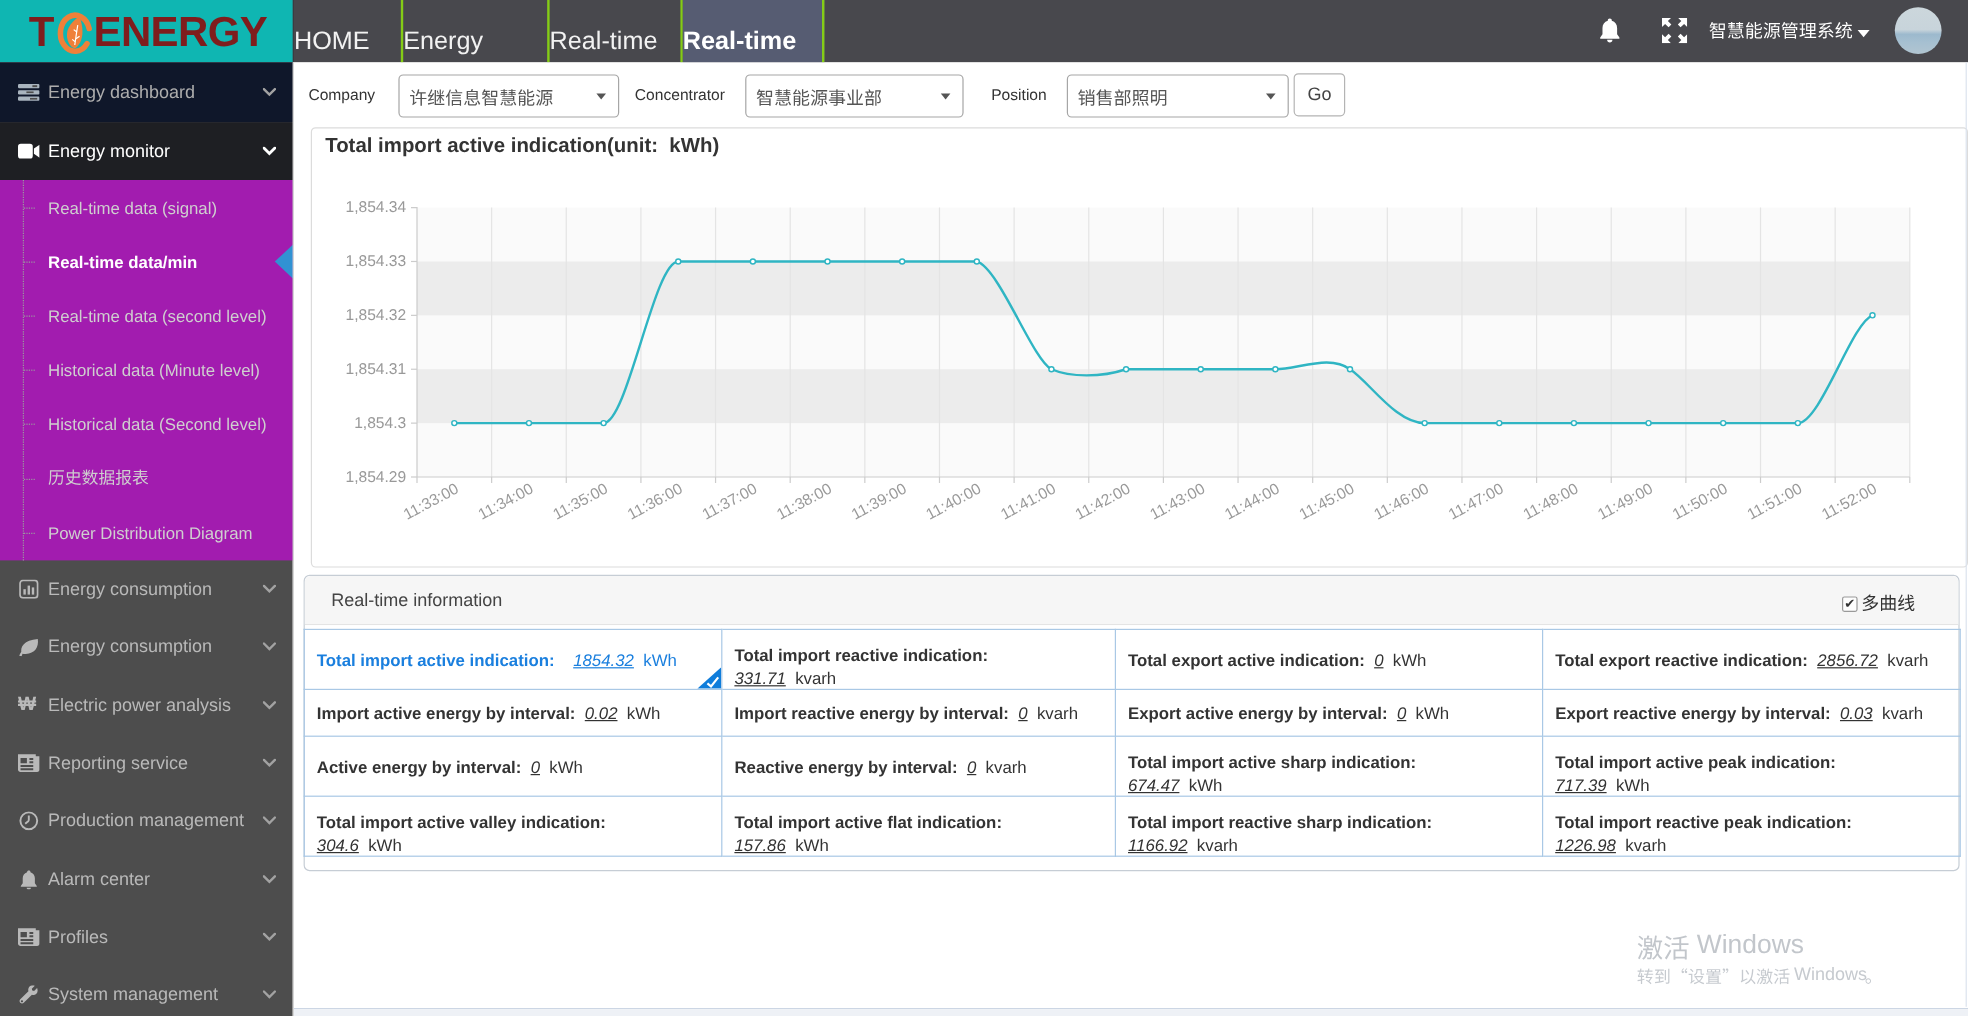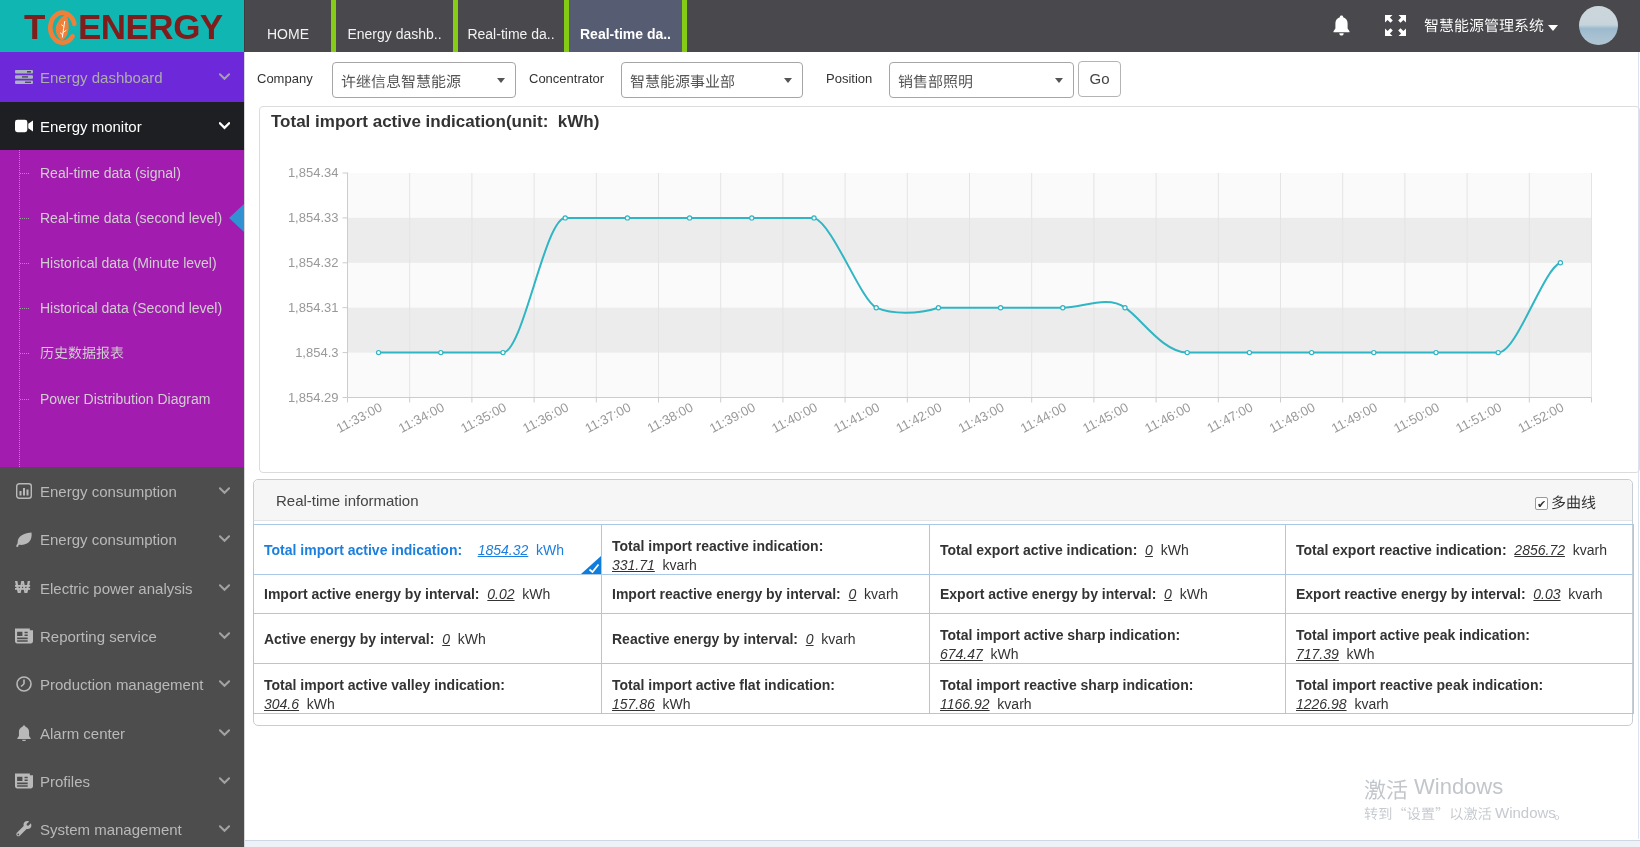--- a/index.html
+++ b/index.html
@@ -1,20 +1,20 @@
 <!DOCTYPE html>
 <html><head><meta charset="utf-8">
 <style>
 *{margin:0;padding:0;box-sizing:border-box}
 html,body{width:1640px;height:847px;overflow:hidden;font-family:"Liberation Sans",sans-serif;background:#fff}
 
 #topbar{position:absolute;left:0;top:0;width:1640px;height:52px;background:#48484d}
 #logo{position:absolute;left:0;top:0;width:244px;height:52px;background:#0fb6b2;color:#7f1d1d;overflow:hidden}
 .tabs{position:absolute;left:244px;top:0;height:52px;display:flex}
-.tab{height:52px;line-height:69px;text-align:center;color:#f2f2f2;font-size:14px;border-right:5px solid #84cc16}
+.tab{height:52px;line-height:69px;text-align:left;color:#f2f2f2;font-size:21px;border-right:2px solid #84cc16}
 .tab.first{border-left:1px solid #3c3c42}
 .tab.active{background:#565c72;color:#fff;font-weight:bold}
 
 #sidebar{position:absolute;left:0;top:52px;width:244px;height:795px;background:#4d4d4d}
 .side-item{position:relative;height:48.3px;color:#b9b9b9;font-size:15px}
 .side-item .txt{position:absolute;left:40px;top:50%;transform:translateY(-50%)}
 .side-item .ico{position:absolute;left:15px;top:50%;transform:translateY(-50%);width:18px;height:16px}
 .chev{position:absolute;right:14px;top:50%;transform:translateY(-50%);width:11px;height:8px}
 .sub{position:relative;height:45.2px;color:#cfcfcf;font-size:14px}
 .sub .txt{position:absolute;left:40px;top:50%;transform:translateY(-50%)}
@@ -68,21 +68,21 @@
         <path d="M63.2 -6.6V1.2H64.3V0.7H71.6V1.2H72.7V-2.5H64.3V-3.6H71.9V-6.6ZM71.6 -0.2H64.3V-1.6H71.6ZM66.6 -9.3C66.8 -9.0 66.9 -8.7 67.1 -8.4H61.5V-5.9H62.6V-7.5H72.6V-5.9H73.7V-8.4H68.2C68.1 -8.8 67.8 -9.2 67.6 -9.6ZM64.3 -5.7H70.8V-4.4H64.3ZM62.5 -12.7C62.1 -11.4 61.5 -10.1 60.6 -9.2C60.9 -9.1 61.4 -8.8 61.6 -8.7C62.1 -9.2 62.5 -9.8 62.8 -10.5H63.9C64.2 -10.0 64.5 -9.3 64.7 -8.9L65.6 -9.2C65.5 -9.6 65.2 -10.1 65.0 -10.5H67.3V-11.4H63.2C63.4 -11.7 63.5 -12.1 63.6 -12.4ZM68.8 -12.6C68.6 -11.5 68.1 -10.5 67.4 -9.8C67.7 -9.6 68.1 -9.4 68.3 -9.2C68.6 -9.6 68.9 -10.0 69.2 -10.5H70.2C70.7 -10.0 71.1 -9.3 71.3 -8.8L72.2 -9.2C72.1 -9.6 71.8 -10.1 71.4 -10.5H74.1V-11.4H69.6C69.7 -11.7 69.8 -12.1 69.9 -12.4Z"></path>
         <path d="M82.1 -8.1H84.4V-6.2H82.1ZM85.4 -8.1H87.7V-6.2H85.4ZM82.1 -10.9H84.4V-9.0H82.1ZM85.4 -10.9H87.7V-9.0H85.4ZM79.8 -0.3V0.7H89.5V-0.3H85.5V-2.4H89.0V-3.4H85.5V-5.2H88.8V-11.9H81.1V-5.2H84.3V-3.4H80.9V-2.4H84.3V-0.3ZM75.5 -1.5 75.8 -0.4C77.1 -0.8 78.9 -1.4 80.5 -1.9L80.3 -3.0L78.6 -2.5V-6.2H80.1V-7.2H78.6V-10.5H80.4V-11.6H75.7V-10.5H77.5V-7.2H75.8V-6.2H77.5V-2.1C76.8 -1.9 76.1 -1.7 75.5 -1.5Z"></path>
         <path d="M94.3 -3.4C93.5 -2.3 92.2 -1.2 91.0 -0.4C91.3 -0.3 91.8 0.1 92.0 0.3C93.2 -0.5 94.5 -1.7 95.4 -3.0ZM99.5 -2.9C100.8 -1.9 102.3 -0.5 103.1 0.3L104.0 -0.3C103.2 -1.2 101.7 -2.5 100.4 -3.4ZM100.0 -6.7C100.3 -6.3 100.8 -5.9 101.2 -5.4L94.6 -5.0C96.8 -6.1 99.1 -7.5 101.3 -9.2L100.5 -9.9C99.7 -9.3 98.9 -8.7 98.1 -8.1L94.4 -8.0C95.5 -8.7 96.6 -9.7 97.6 -10.7C99.6 -10.9 101.4 -11.2 102.8 -11.5L102.0 -12.5C99.6 -11.9 95.2 -11.5 91.6 -11.3C91.7 -11.0 91.9 -10.6 91.9 -10.3C93.2 -10.4 94.6 -10.5 96.0 -10.6C95.0 -9.6 93.9 -8.7 93.5 -8.4C93.1 -8.1 92.7 -7.9 92.4 -7.8C92.5 -7.5 92.7 -7.0 92.7 -6.8C93.1 -6.9 93.5 -7.0 96.6 -7.2C95.3 -6.4 94.2 -5.8 93.7 -5.5C92.7 -5.1 92.1 -4.8 91.6 -4.7C91.7 -4.4 91.9 -3.9 91.9 -3.7C92.4 -3.8 92.9 -3.9 97.1 -4.2V-0.3C97.1 -0.1 97.0 -0.1 96.8 -0.1C96.5 -0.0 95.7 -0.0 94.8 -0.1C95.0 0.2 95.2 0.7 95.2 1.0C96.3 1.0 97.1 1.0 97.6 0.8C98.1 0.7 98.2 0.3 98.2 -0.3V-4.3L101.9 -4.6C102.4 -4.1 102.7 -3.6 103.0 -3.2L103.9 -3.8C103.3 -4.7 102.0 -6.1 100.8 -7.1Z"></path>
         <path d="M115.5 -5.3V-0.5C115.5 0.6 115.7 0.9 116.8 0.9C117.0 0.9 117.9 0.9 118.1 0.9C119.0 0.9 119.3 0.3 119.4 -1.7C119.1 -1.8 118.6 -2.0 118.4 -2.2C118.4 -0.4 118.3 -0.1 118.0 -0.1C117.8 -0.1 117.1 -0.1 117.0 -0.1C116.6 -0.1 116.6 -0.1 116.6 -0.5V-5.3ZM112.7 -5.2C112.6 -2.3 112.2 -0.7 109.8 0.2C110.0 0.4 110.3 0.9 110.5 1.2C113.2 0.0 113.6 -1.9 113.8 -5.2ZM105.6 -0.8 105.9 0.3C107.2 -0.1 109.0 -0.7 110.7 -1.2L110.5 -2.2C108.7 -1.7 106.8 -1.1 105.6 -0.8ZM113.9 -12.4C114.2 -11.7 114.6 -10.9 114.7 -10.4H111.1V-9.4H113.8C113.1 -8.5 112.1 -7.1 111.8 -6.8C111.5 -6.5 111.1 -6.4 110.8 -6.3C110.9 -6.1 111.1 -5.5 111.2 -5.2C111.6 -5.4 112.2 -5.5 117.7 -6.0C117.9 -5.6 118.1 -5.2 118.3 -4.9L119.2 -5.4C118.8 -6.3 117.8 -7.7 117.0 -8.7L116.1 -8.3C116.4 -7.9 116.8 -7.4 117.1 -6.9L113.0 -6.5C113.7 -7.3 114.5 -8.5 115.1 -9.4H119.2V-10.4H114.9L115.9 -10.7C115.7 -11.2 115.3 -12.0 115.0 -12.6ZM105.9 -6.3C106.1 -6.5 106.5 -6.5 108.3 -6.8C107.6 -5.8 107.0 -5.1 106.8 -4.8C106.3 -4.3 105.9 -3.9 105.6 -3.8C105.8 -3.5 105.9 -3.0 106.0 -2.7C106.3 -2.9 106.8 -3.1 110.5 -3.9C110.5 -4.1 110.5 -4.6 110.5 -4.9L107.7 -4.3C108.8 -5.7 110.0 -7.3 110.9 -8.9L109.9 -9.5C109.6 -8.9 109.3 -8.4 108.9 -7.8L107.1 -7.6C108.0 -8.9 109.0 -10.6 109.7 -12.1L108.5 -12.7C107.8 -10.8 106.7 -8.9 106.4 -8.4C106.0 -7.9 105.8 -7.6 105.5 -7.5C105.6 -7.2 105.8 -6.6 105.9 -6.3Z"></path>
       </g>
     </svg>
  <div style="position:absolute;left:1548px;top:25px;width:0;height:0;border-left:5px solid transparent;border-right:5px solid transparent;border-top:6px solid #fff"></div>
  <div style="position:absolute;left:1579px;top:6px;width:39px;height:39px;border-radius:50%;background:linear-gradient(180deg,#ccd7dc 0%,#c8d4db 48%,#9cb9cd 58%,#a6c0d1 75%,#b1c5d1 100%)"></div>
 </div>
 <div id="sidebar">
- <div class="side-item" style="height:50px;background:#6d28d9">
+ <div class="side-item" style="height:50px;background:#0f172a">
    <svg class="ico" viewBox="0 0 18 14" fill="#a9b4be">
         <rect x="0" y="0" width="18" height="3.6" rx="1"></rect>
         <rect x="0" y="5.2" width="18" height="3.6" rx="1"></rect>
         <rect x="0" y="10.4" width="18" height="3.6" rx="1"></rect>
         <rect x="12" y="1" width="4" height="1.6" fill="#4d4d4d"></rect>
         <rect x="7" y="6.2" width="6" height="1.4" fill="#4d4d4d"></rect>
         <rect x="10" y="11.6" width="6" height="1.4" fill="#4d4d4d"></rect>
       </svg>
    <span class="txt" style="color:#adadad">Energy dashboard</span>
    <svg class="chev" viewBox="0 0 12 8">
@@ -97,20 +97,24 @@
    <span class="txt" style="color:#fff">Energy monitor</span>
    <svg class="chev" viewBox="0 0 12 8">
         <path d="M1 1 L6 6 L11 1" fill="none" stroke="#fff" stroke-width="2.6" stroke-linecap="round"></path>
       </svg>
  </div>
  <div id="submenu" style="position:relative;background:#a21caf;height:317px">
   <div style="position:absolute;left:19px;top:0;bottom:0;width:0;border-left:1px dotted #9a9a9e"></div>
   <div class="sub">
         <span class="dash"></span>
         <span class="txt">Real-time data (signal)</span>
+      </div>
+  <div class="sub">
+        <span class="dash"></span>
+        <span class="txt" style="color:#fff;font-weight:bold">Real-time data/min</span>
       </div>
   <div class="sub">
         <span class="dash"></span>
         <span class="txt">Real-time data (second level)</span>
       </div>
   <div class="sub">
         <span class="dash"></span>
         <span class="txt">Historical data (Minute level)</span>
       </div>
   <div class="sub">

